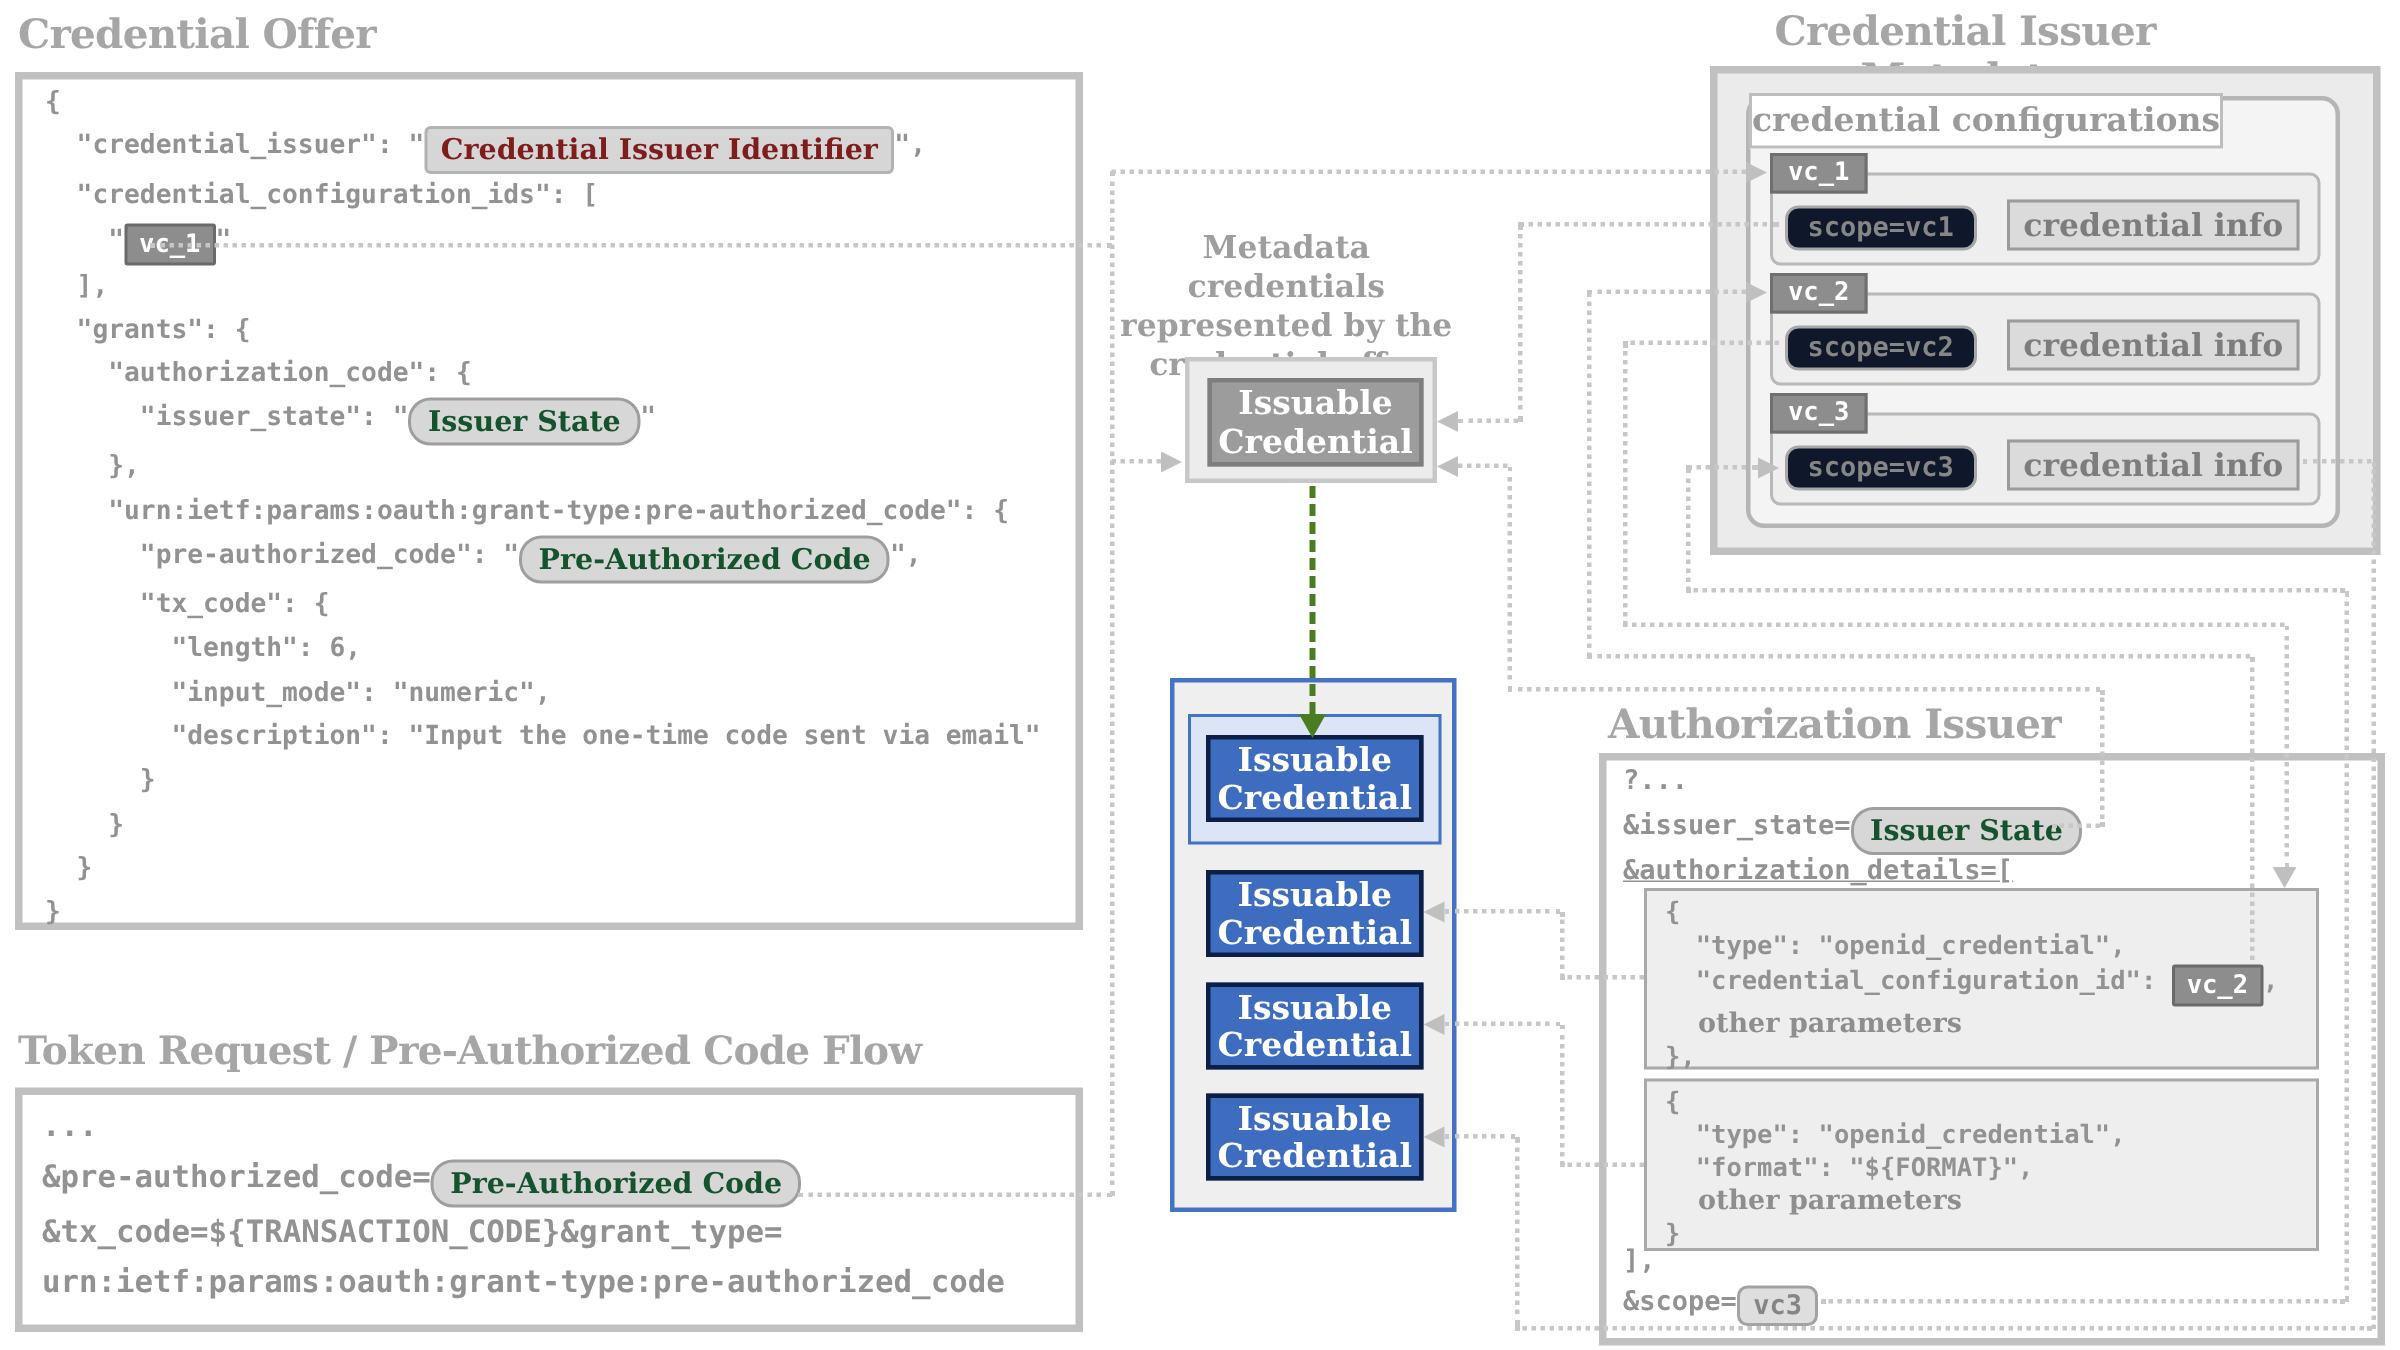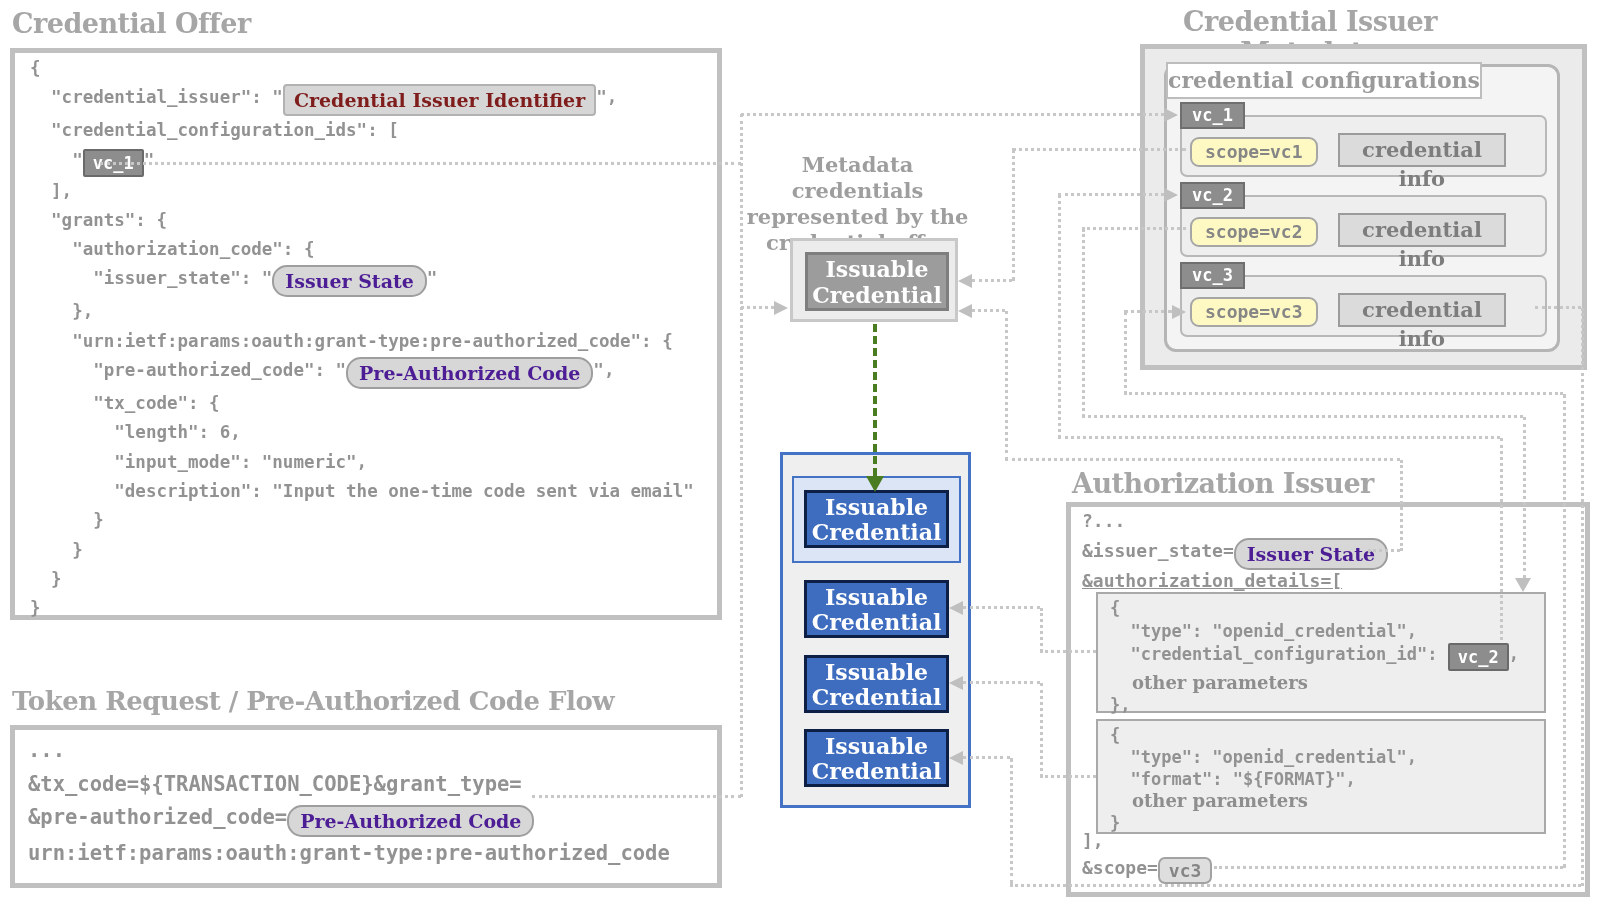--- a/index.html
+++ b/index.html
@@ -9,45 +9,45 @@
   .bigbox{position:absolute;background:#fff;border:5px solid #c0c0c0;box-sizing:border-box;}
   .code{font-family:"DejaVu Sans Mono","Liberation Mono",monospace;font-weight:bold;color:#929292;}
   .cl{white-space:pre;}
   .offer-code{position:absolute;left:30px;top:54px;font-size:17.5px;line-height:29.3px;}
   .token-code{position:absolute;left:28px;top:734px;font-size:20.5px;line-height:33.5px;}
   
   .bq{display:inline-block;background:#d6d6d6;border:2px solid #b2b2b2;border-radius:4px;
       font-family:"DejaVu Serif",serif;font-weight:bold;color:#7f1d1d;font-size:19px;
       line-height:24px;padding:2px 9px;vertical-align:-4px;}
   .bp{display:inline-block;background:#d7d7d7;border:2px solid #9e9e9e;border-radius:15px;
-      font-family:"DejaVu Serif",serif;font-weight:bold;color:#4c1d95;font-size:19px;
+      font-family:"DejaVu Serif",serif;font-weight:bold;color:#14532d;font-size:19px;
       line-height:24px;padding:2px 11px;vertical-align:-4px;}
   .bd{display:inline-block;background:#8d8d8d;border:2px solid #6a6a6a;border-radius:2px;
       font-family:"DejaVu Sans Mono",monospace;font-weight:bold;color:#fff;font-size:17px;
       line-height:22px;padding:1px 8px;vertical-align:-3px;}
   .bl{display:inline-block;background:#dedede;border:2px solid #a2a2a2;border-radius:7px;
       font-family:"DejaVu Sans Mono",monospace;font-weight:bold;color:#858585;font-size:18px;
       line-height:23px;padding:0 9px;vertical-align:-3px;}
   
   .md-outer{position:absolute;left:1140px;top:44px;width:447px;height:326px;background:#ebebeb;
             border:5px solid #c0c0c0;box-sizing:border-box;}
   .md-inner{position:absolute;left:1164px;top:64px;width:396px;height:288px;background:#f4f4f4;
             border:3px solid #b5b5b5;border-radius:12px;box-sizing:border-box;}
   .md-label{position:absolute;left:1166px;top:62px;width:316px;height:37px;background:#fff;
             border:2px solid #bdbdbd;box-sizing:border-box;text-align:center;font-weight:bold;
             color:#9a9a9a;font-size:22px;line-height:33px;}
   .md-row{position:absolute;left:1180px;width:367px;height:62px;background:#eeeeee;
           border:2px solid #b8b8b8;border-radius:7px;box-sizing:border-box;}
   .md-tab{position:absolute;left:1180px;background:#8d8d8d;border:2px solid #6f6f6f;
           font-family:"DejaVu Sans Mono",monospace;font-weight:bold;color:#fff;font-size:17px;
           line-height:21px;padding:1px 10px;}
-  .md-scope{position:absolute;left:1190px;height:30px;background:#fef9c3;border:2px solid #a6a6a6;
+  .md-scope{position:absolute;left:1190px;height:30px;background:#0f172a;border:2px solid #a6a6a6;
             border-radius:9px;box-sizing:border-box;font-family:"DejaVu Sans Mono",monospace;
             font-weight:bold;color:#868686;font-size:18px;line-height:26px;padding:0 13px;}
-  .md-info{position:absolute;left:1338px;width:168px;height:34px;background:#dbdbdb;
+  .md-info{position:absolute;left:1338px;width:195px;height:34px;background:#dbdbdb;
            border:2px solid #9b9b9b;box-sizing:border-box;text-align:center;font-weight:bold;
            color:#7d7d7d;font-size:21px;line-height:29px;}
   
   .ic-gray-wrap{position:absolute;left:790px;top:238px;width:168px;height:84px;background:#ececec;
                 border:3px solid #c8c8c8;box-sizing:border-box;}
   .ic-gray{position:absolute;left:12px;top:11px;width:144px;height:59px;background:#9c9c9c;
            border:3px solid #7e7e7e;box-sizing:border-box;text-align:center;font-weight:bold;
            color:#fff;font-size:22px;line-height:26px;padding-top:1px;}
   .caption-gray{position:absolute;left:735px;top:152px;width:245px;text-align:center;
                 font-weight:bold;color:#9e9e9e;font-size:21px;line-height:26px;}
@@ -109,22 +109,22 @@
     <div class="cl"><span>        "description": "Input the one-time code sent via email"</span></div>
     <div class="cl"><span>      }</span></div>
     <div class="cl"><span>    }</span></div>
     <div class="cl"><span>  }</span></div>
     <div class="cl"><span>}</span></div>
   </div>
 
   <div class="bigbox" style="left:10px;top:725px;width:712px;height:163px;"></div>
   <div class="code token-code">
     <div class="cl"><span>...</span></div>
+    <div class="cl"><span>&amp;pre-authorized_code=</span><span class="bp">Pre-Authorized Code</span></div>
     <div class="cl"><span>&amp;tx_code=${TRANSACTION_CODE}&amp;grant_type=</span></div>
-    <div class="cl"><span>&amp;pre-authorized_code=</span><span class="bp">Pre-Authorized Code</span></div>
     <div class="cl"><span>urn:ietf:params:oauth:grant-type:pre-authorized_code</span></div>
   </div>
 
   <div class="md-outer"></div>
   <div class="md-inner"></div>
   <div class="md-label">credential configurations</div>
 
   <div class="md-row" style="top:115px;"></div>
   <div class="md-tab" style="top:102px;">vc_1</div>
   <div class="md-scope" style="top:137px;">scope=vc1</div>

